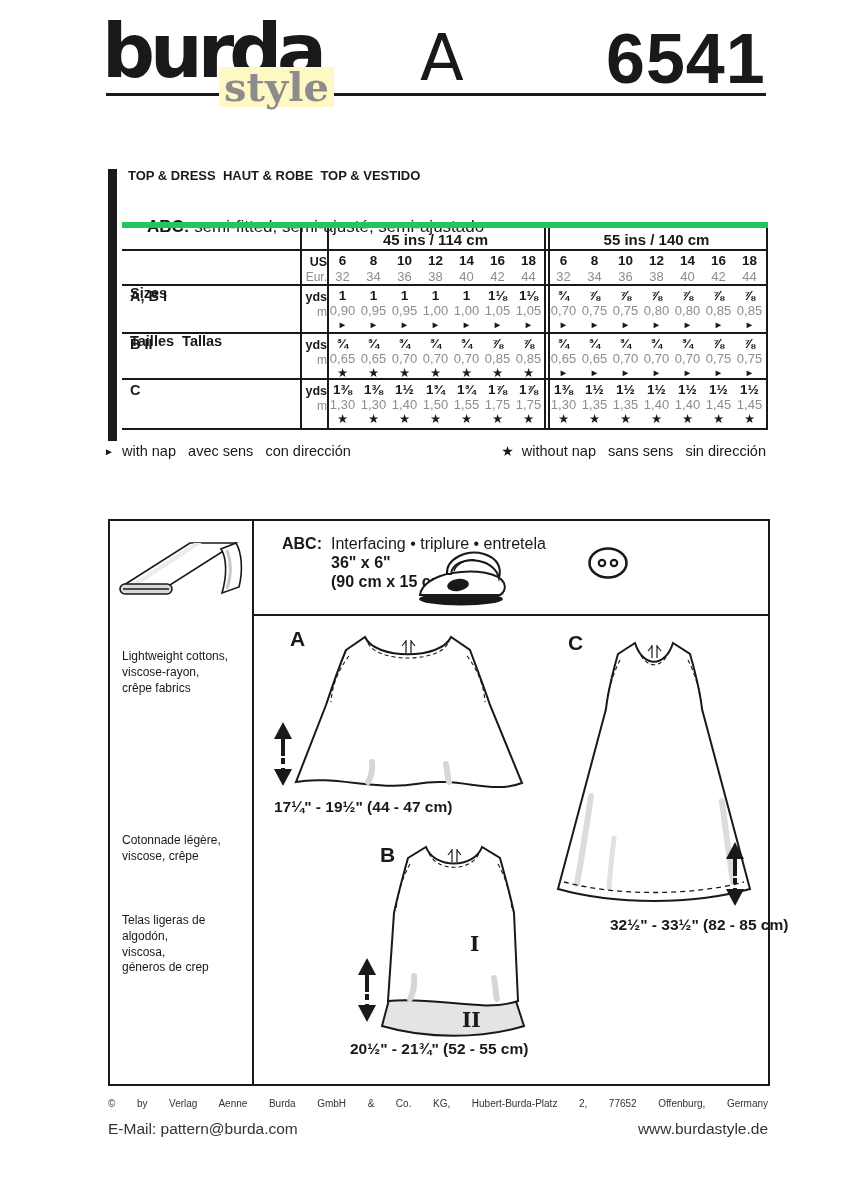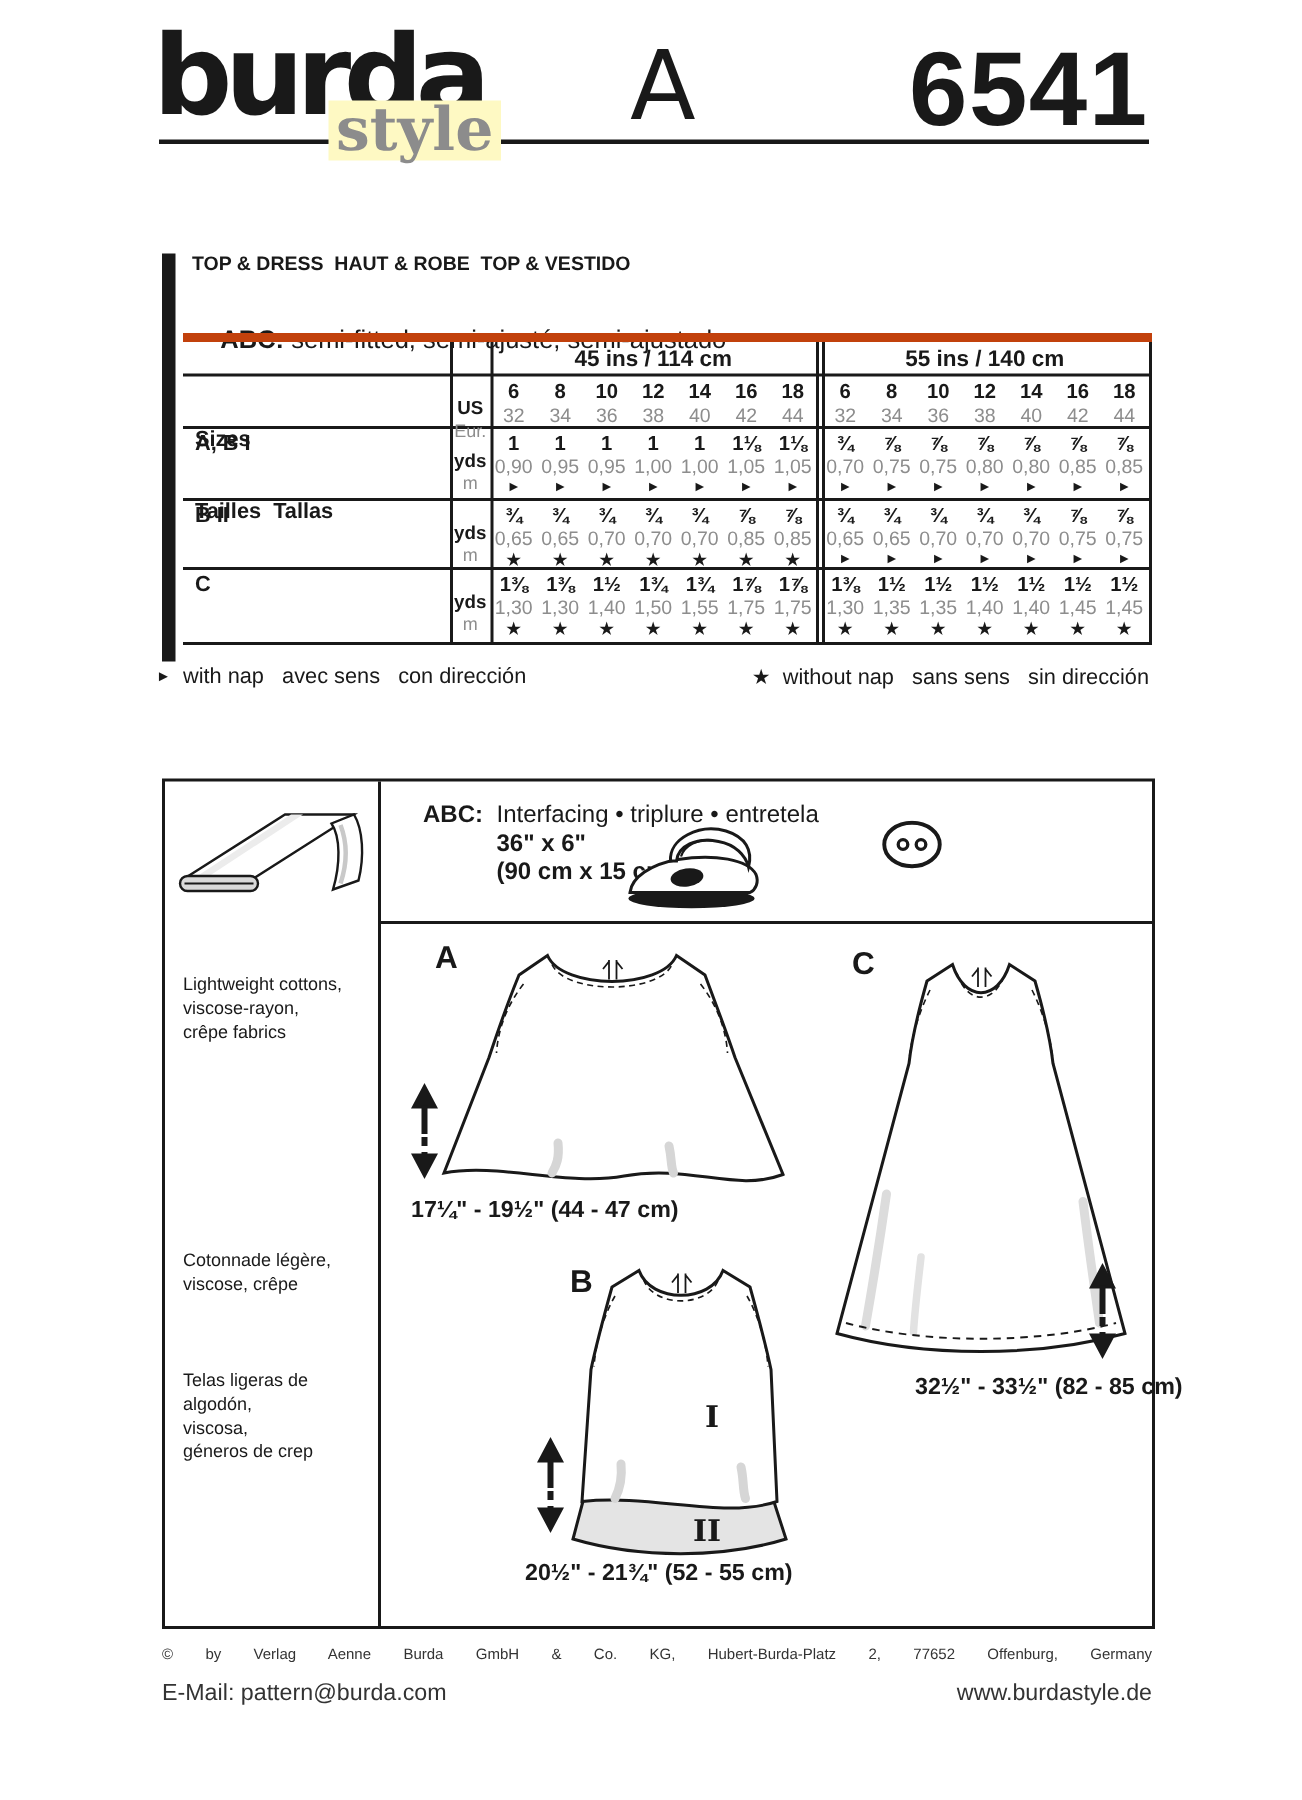--- a/index.html
+++ b/index.html
@@ -18,31 +18,31 @@
   .pattern-number{left:606px;top:24px;font-weight:700;font-size:70px;line-height:1;letter-spacing:1px;}
 
   
   .title-bar{left:108px;top:169px;width:9px;height:272px;background:#191919;}
   .doc-title{left:128px;top:168px;font-weight:700;font-size:13px;white-space:pre;}
   .doc-fit{left:128px;top:197px;font-size:17px;white-space:pre;}
   .doc-fit b{font-weight:700;}
 
   
   #ftable{position:absolute;left:122px;top:222px;width:646px;
-          border-top:6px solid #c2410c;border-bottom:2px solid #191919;box-sizing:content-box;}
+          border-top:6px solid #22c55e;border-bottom:2px solid #191919;box-sizing:content-box;}
   .vline{position:absolute;top:0;bottom:0;width:2px;background:#191919;}
   .trow{display:flex;box-sizing:border-box;border-bottom:2px solid #191919;}
   .hrow{height:23px;}
   .srow{height:35px;}
   .vrow0{height:48px;}
   .vrow1{height:46px;}
   .vrow2{height:48px;border-bottom:none;}
   .c-label{width:178px;box-sizing:border-box;padding:2px 0 0 8px;font-weight:700;
            font-size:14.5px;line-height:16px;white-space:pre;}
-  .c-unit{width:27px;text-align:center;padding-top:14px;box-sizing:border-box;}
+  .c-unit{width:27px;text-align:right;padding-top:4px;box-sizing:border-box;}
   .unit-top{font-weight:700;font-size:12.5px;line-height:15px;}
   .unit-bottom{color:#8d8d8d;font-size:12px;line-height:15px;}
   .c-group{width:217px;display:flex;}
   .c-spacer{width:4px;}
   .hdr-cell{width:217px;text-align:center;font-weight:700;font-size:15px;line-height:23px;}
   .cell{flex:0 0 31px;text-align:center;padding-top:2px;box-sizing:border-box;}
   .v-us{font-weight:700;font-size:13.5px;line-height:16px;}
   .v-eur{color:#8d8d8d;font-size:13px;line-height:16px;}
   .v-yds{font-weight:700;font-size:13.5px;line-height:15px;}
   .v-m{color:#8d8d8d;font-size:13px;line-height:15px;}

